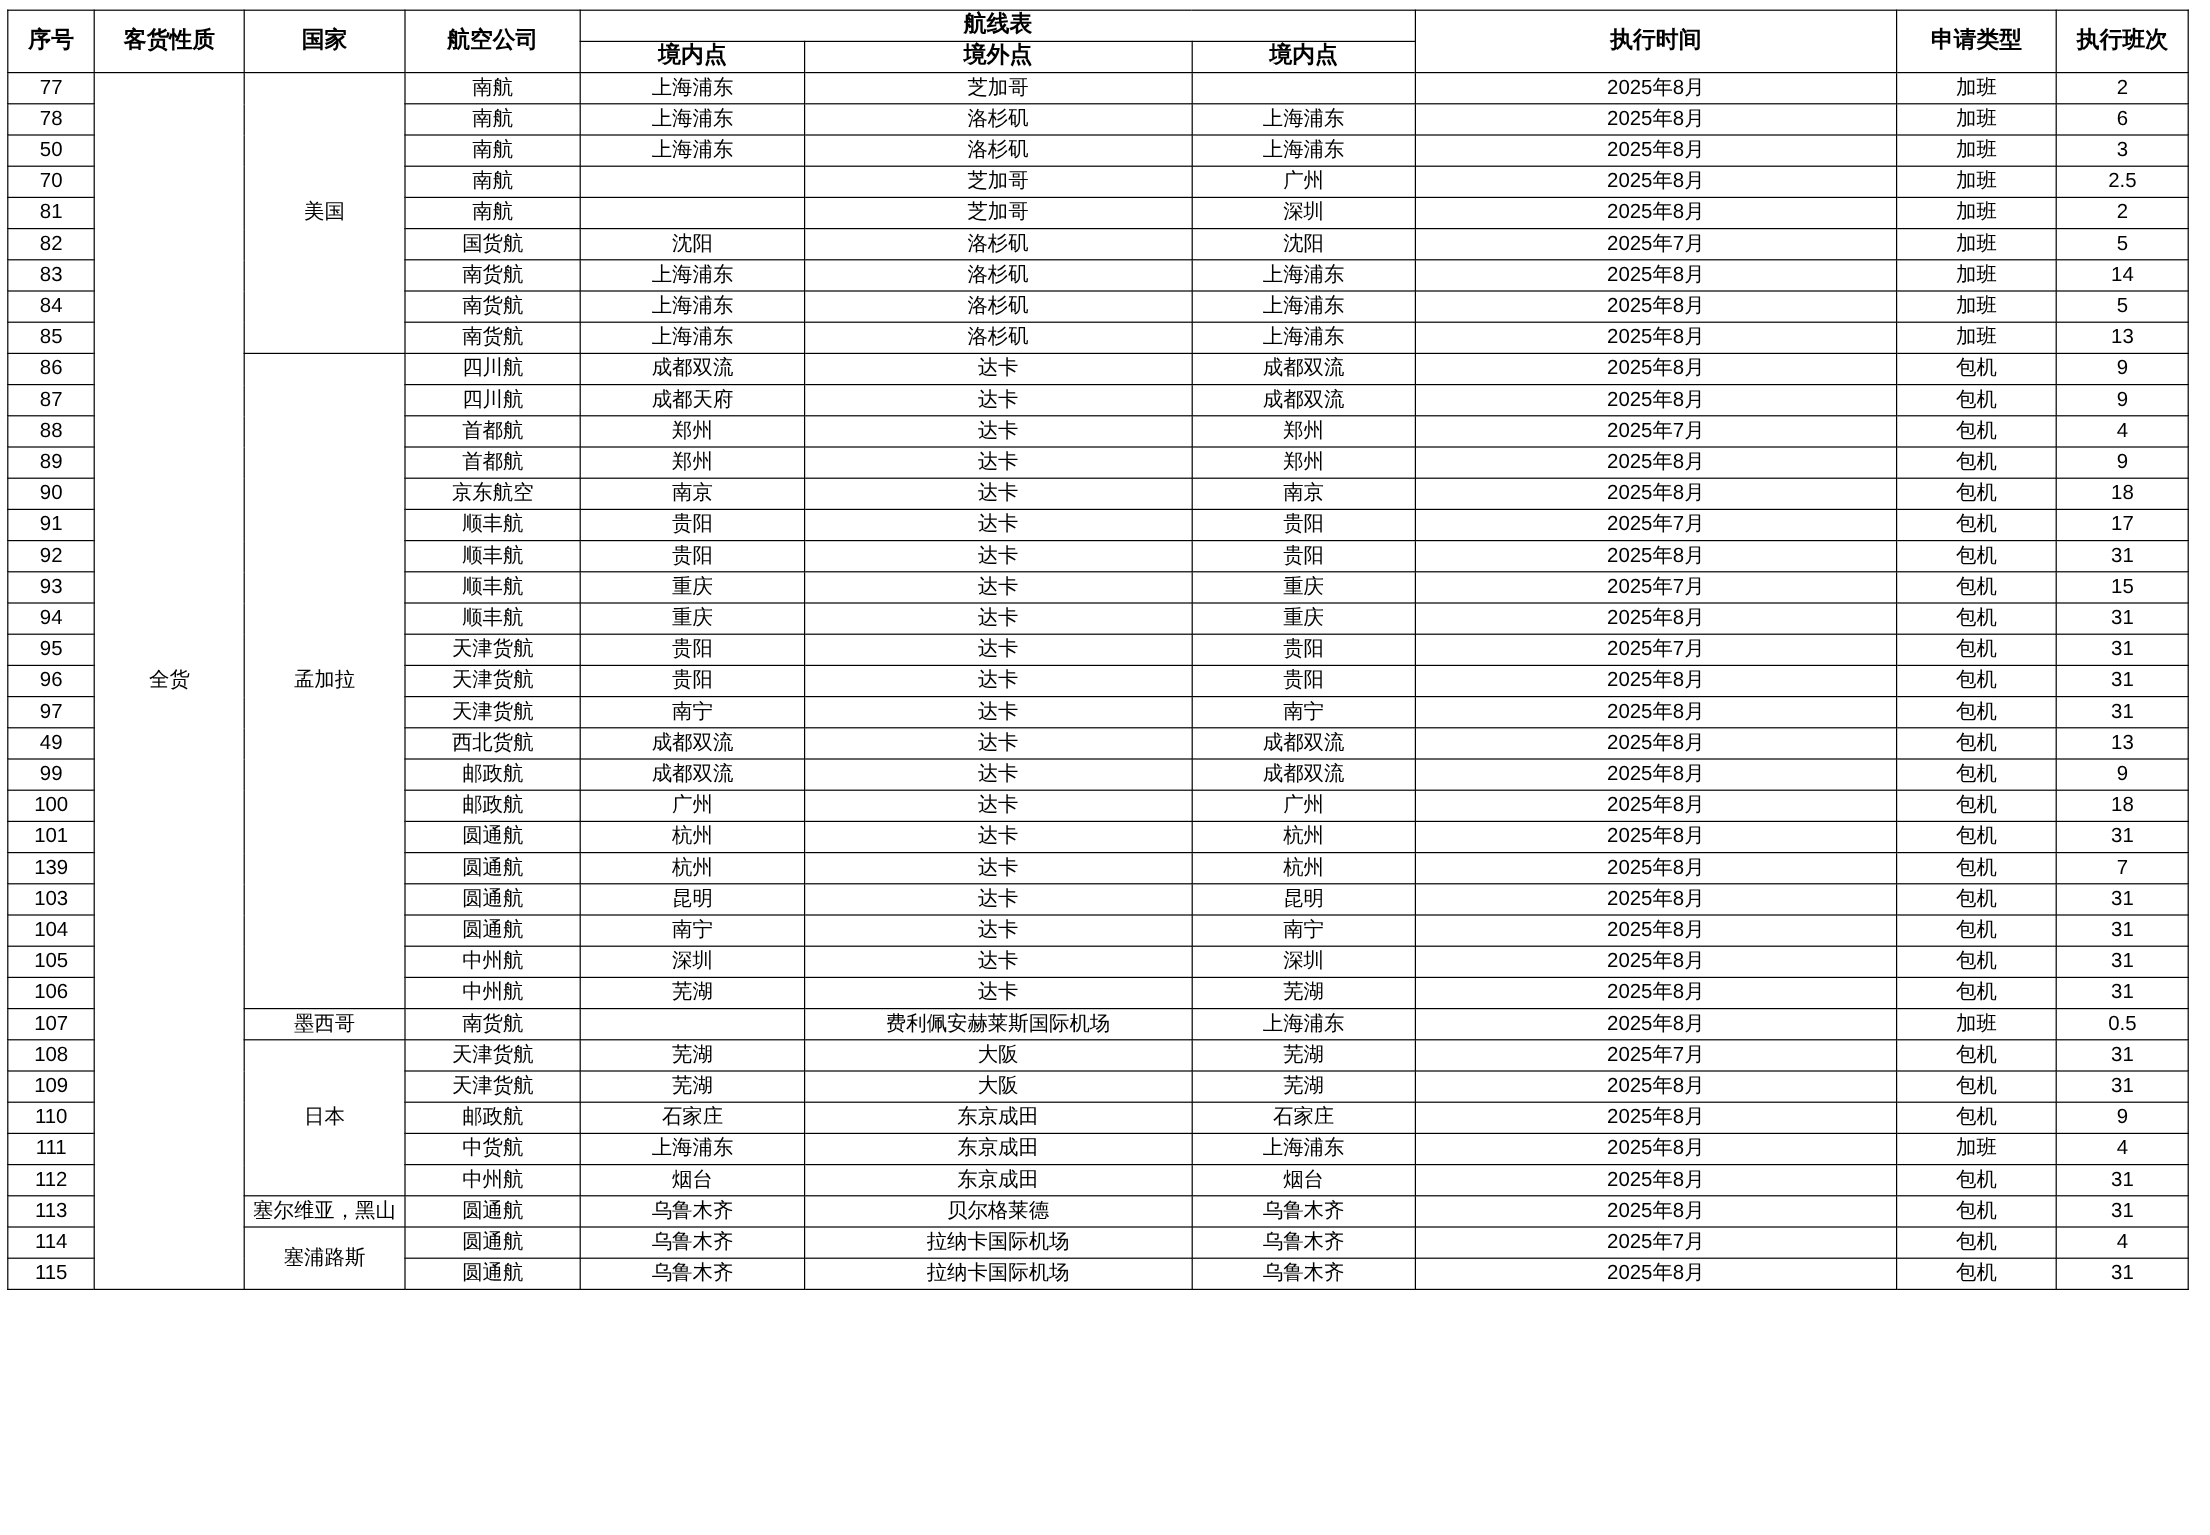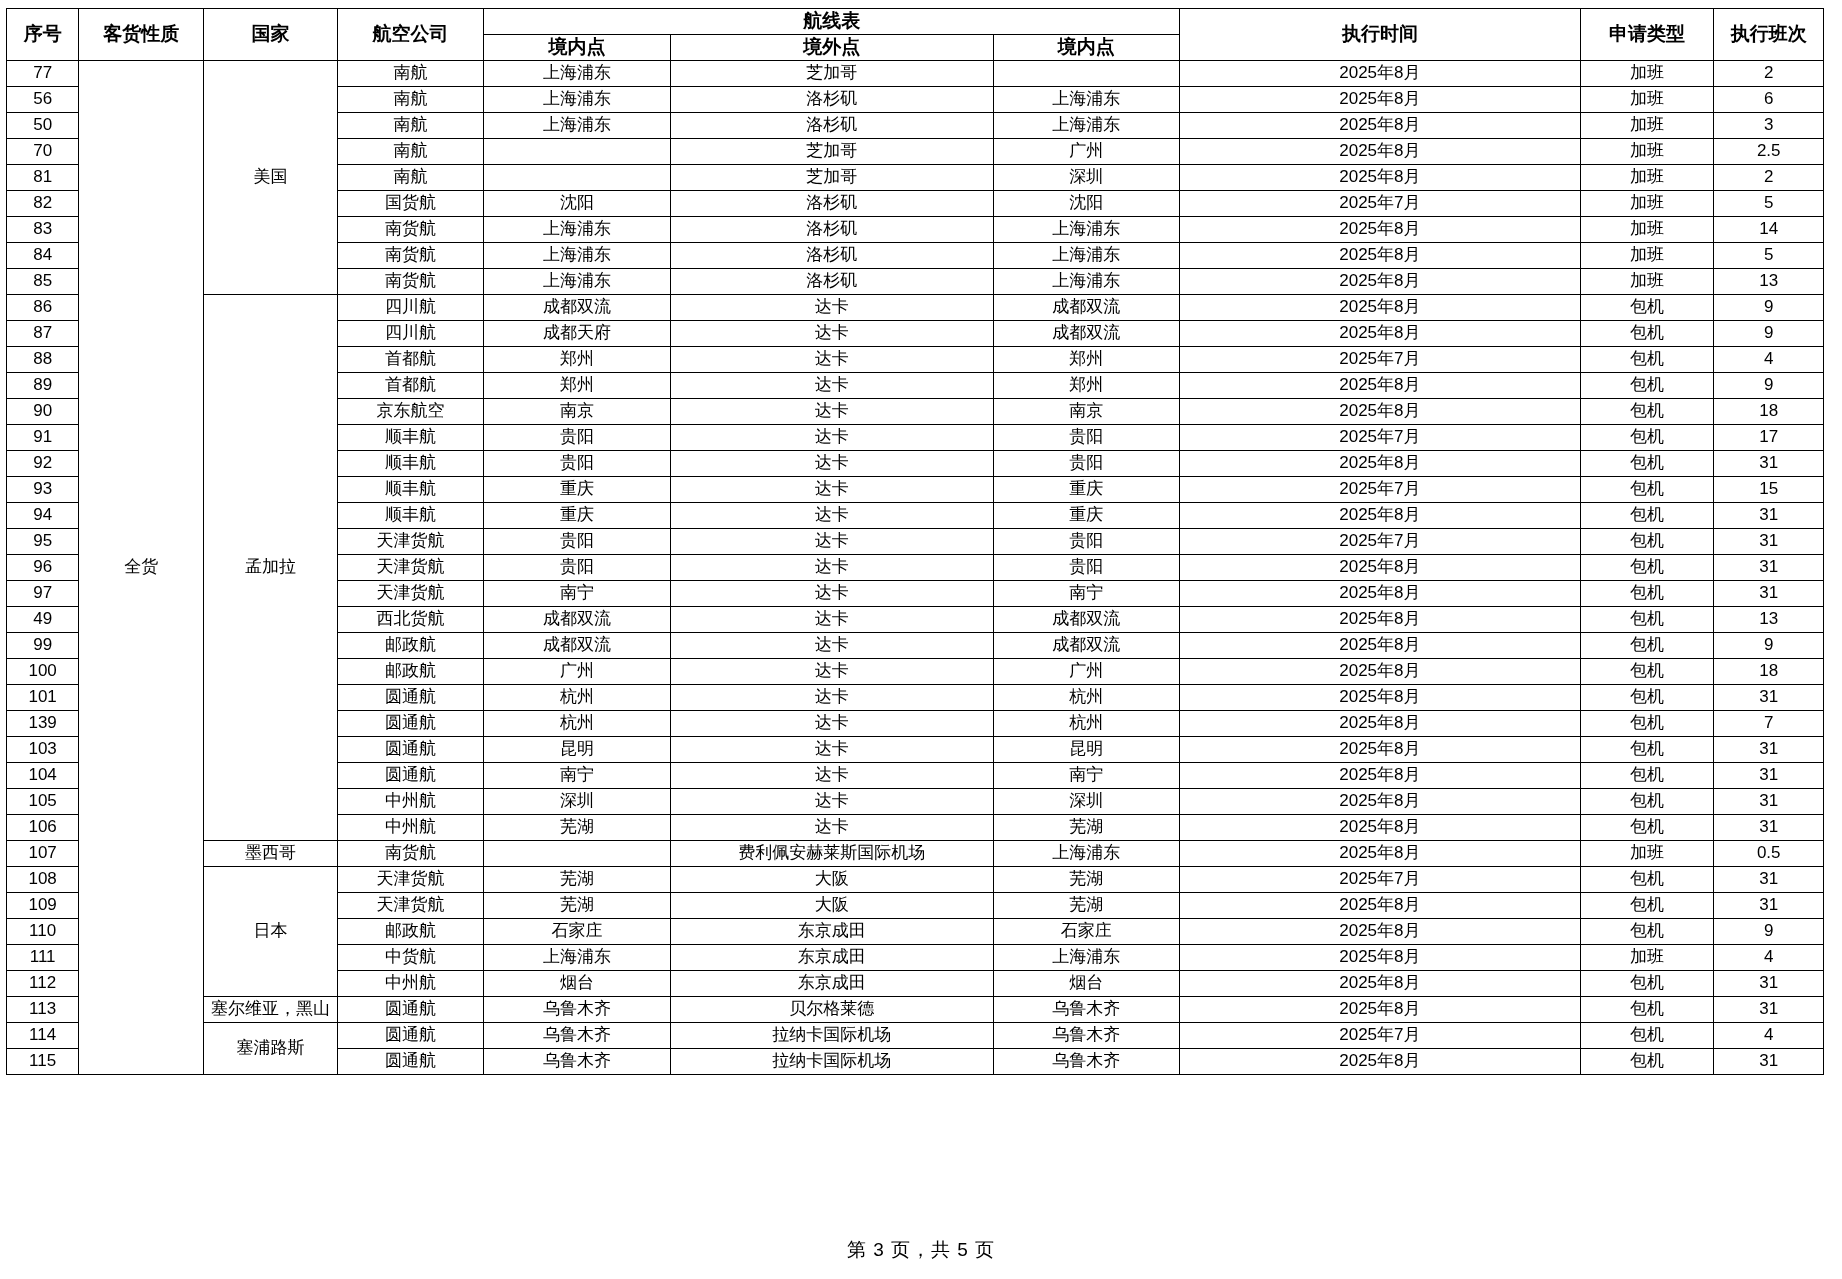--- a/index.html
+++ b/index.html
@@ -108,21 +108,21 @@
           <td rowspan="9">美国</td>
           <td>南航</td>
           <td>上海浦东</td>
           <td>芝加哥</td>
           <td></td>
           <td>2025年8月</td>
           <td>加班</td>
           <td>2</td>
         </tr>
         <tr>
-          <td>56</td>
+          <td>78</td>
           <td>南航</td>
           <td>上海浦东</td>
           <td>洛杉矶</td>
           <td>上海浦东</td>
           <td>2025年8月</td>
           <td>加班</td>
           <td>6</td>
         </tr>
         <tr>
           <td>50</td>
@@ -495,14 +495,13 @@
           <td>乌鲁木齐</td>
           <td>拉纳卡国际机场</td>
           <td>乌鲁木齐</td>
           <td>2025年8月</td>
           <td>包机</td>
           <td>31</td>
         </tr>
       </tbody>
   </table>
 
-  <div class="footer">第 3 页，共 5 页</div>
 </div>
 
 </body></html>

